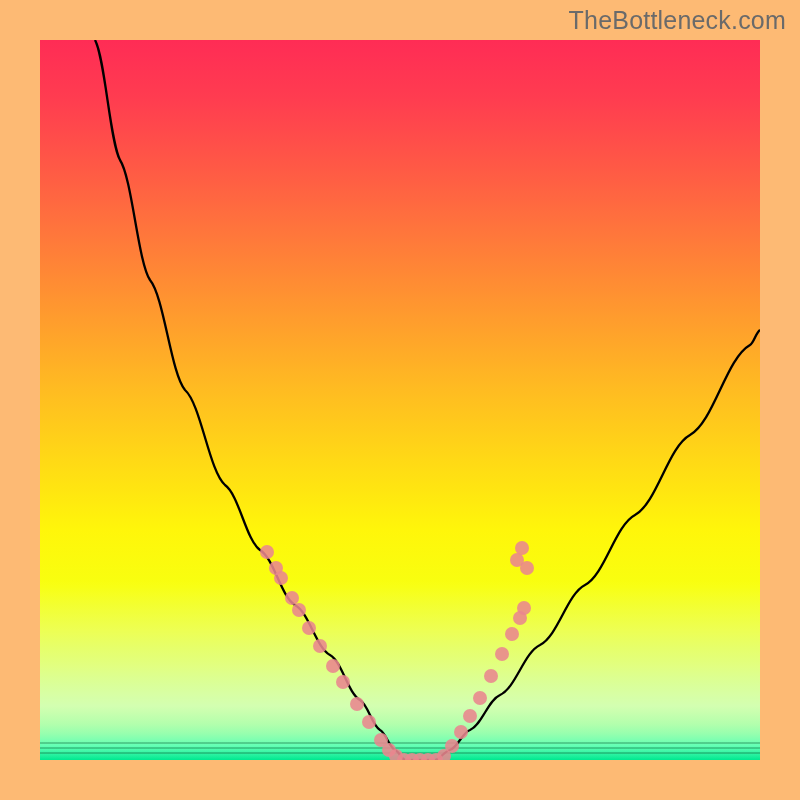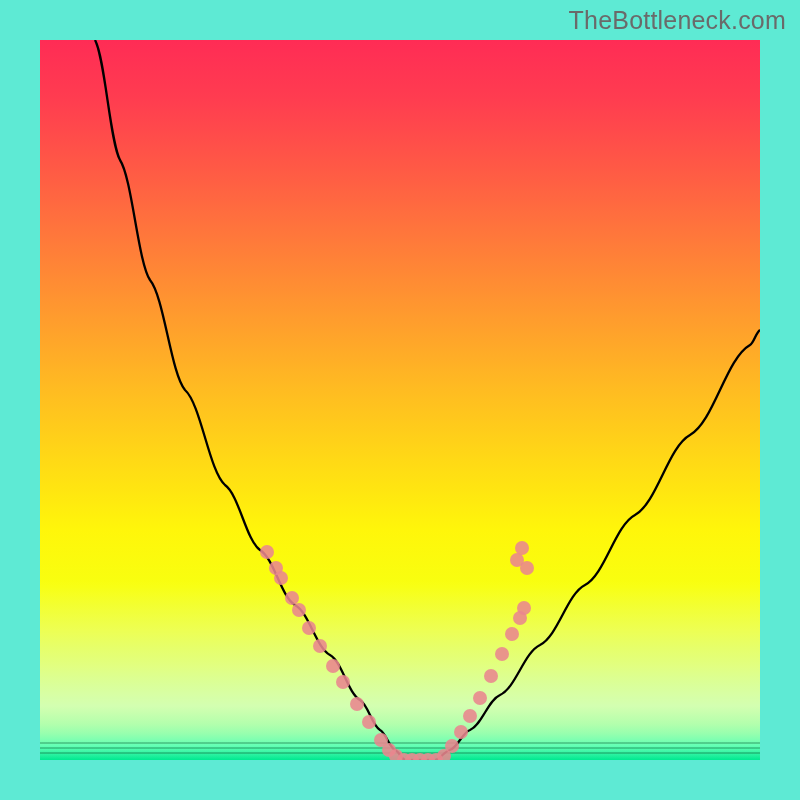--- a/index.html
+++ b/index.html
@@ -8,21 +8,21 @@
     width: 800px;
     height: 800px;
     background: #000;
     overflow: hidden;
     font-family: Arial, Helvetica, sans-serif;
   }
   .stage {
     position: relative;
     width: 800px;
     height: 800px;
-    background: #5eead4;
+    background: #fdba74;
   }
   .plot-area {
     position: absolute;
     left: 40px;
     top: 40px;
     width: 720px;
     height: 720px;
     
     background: linear-gradient(
       to bottom,

